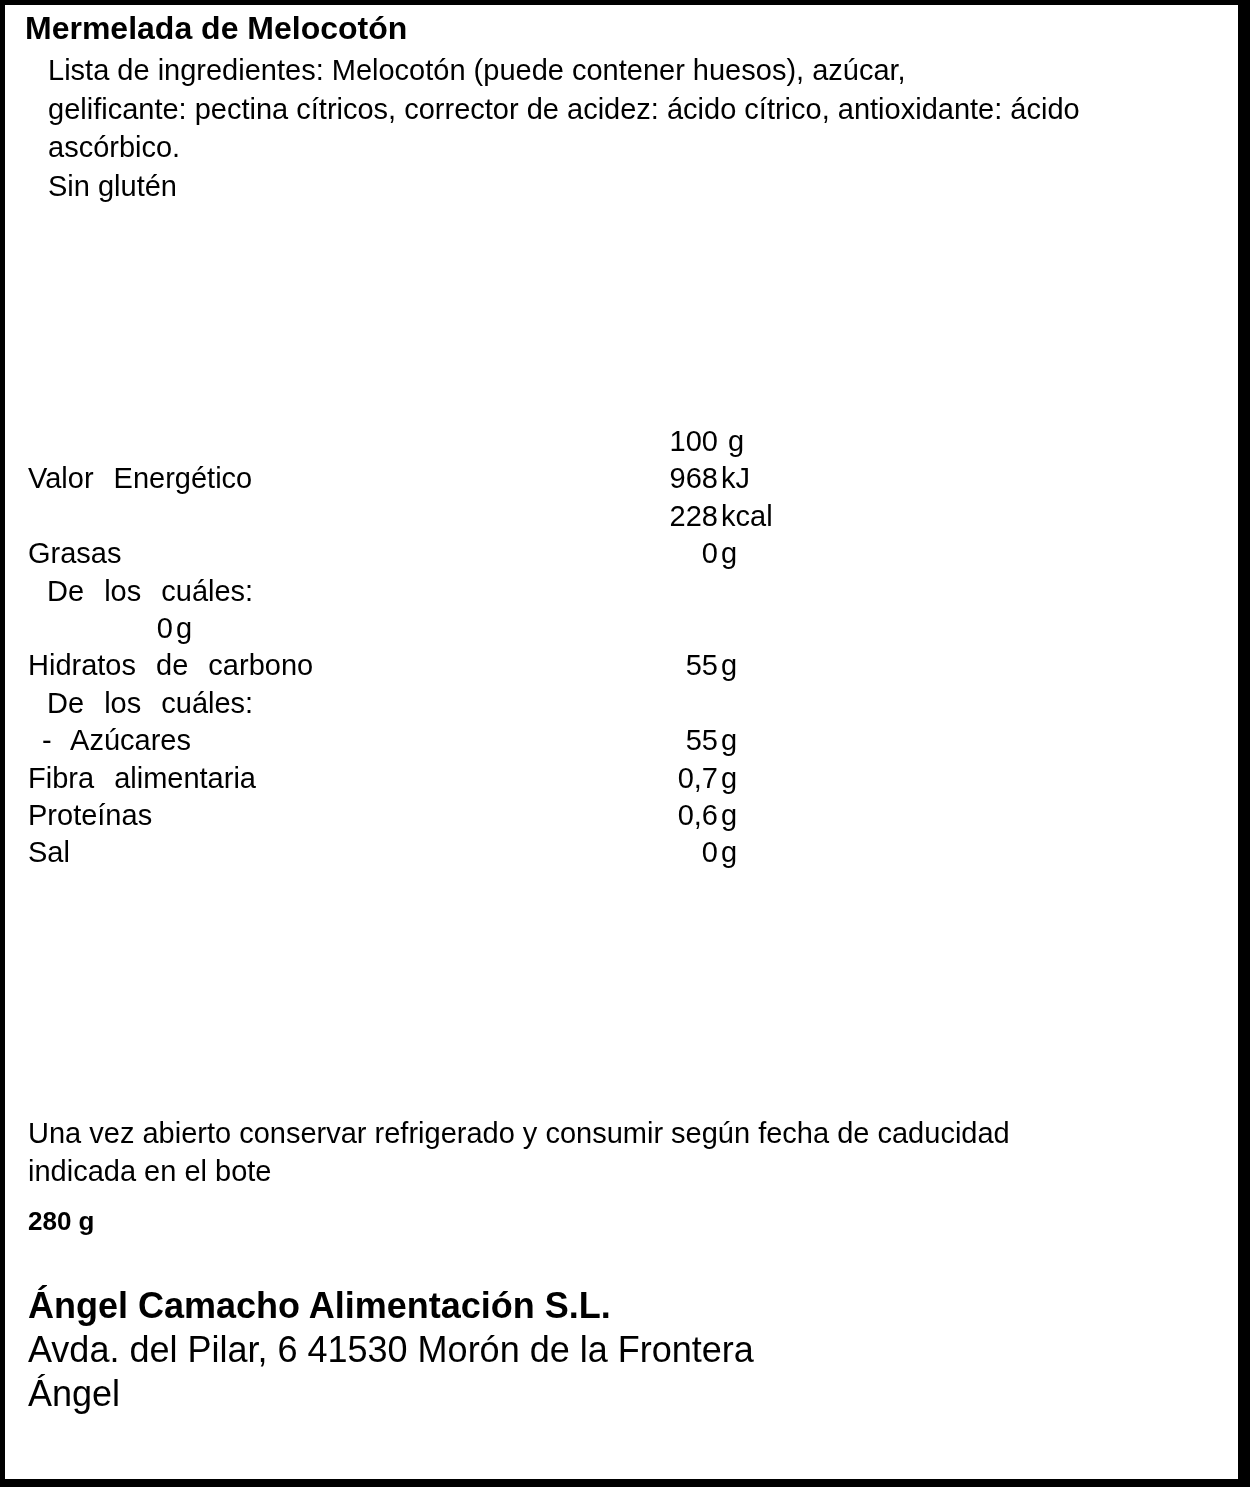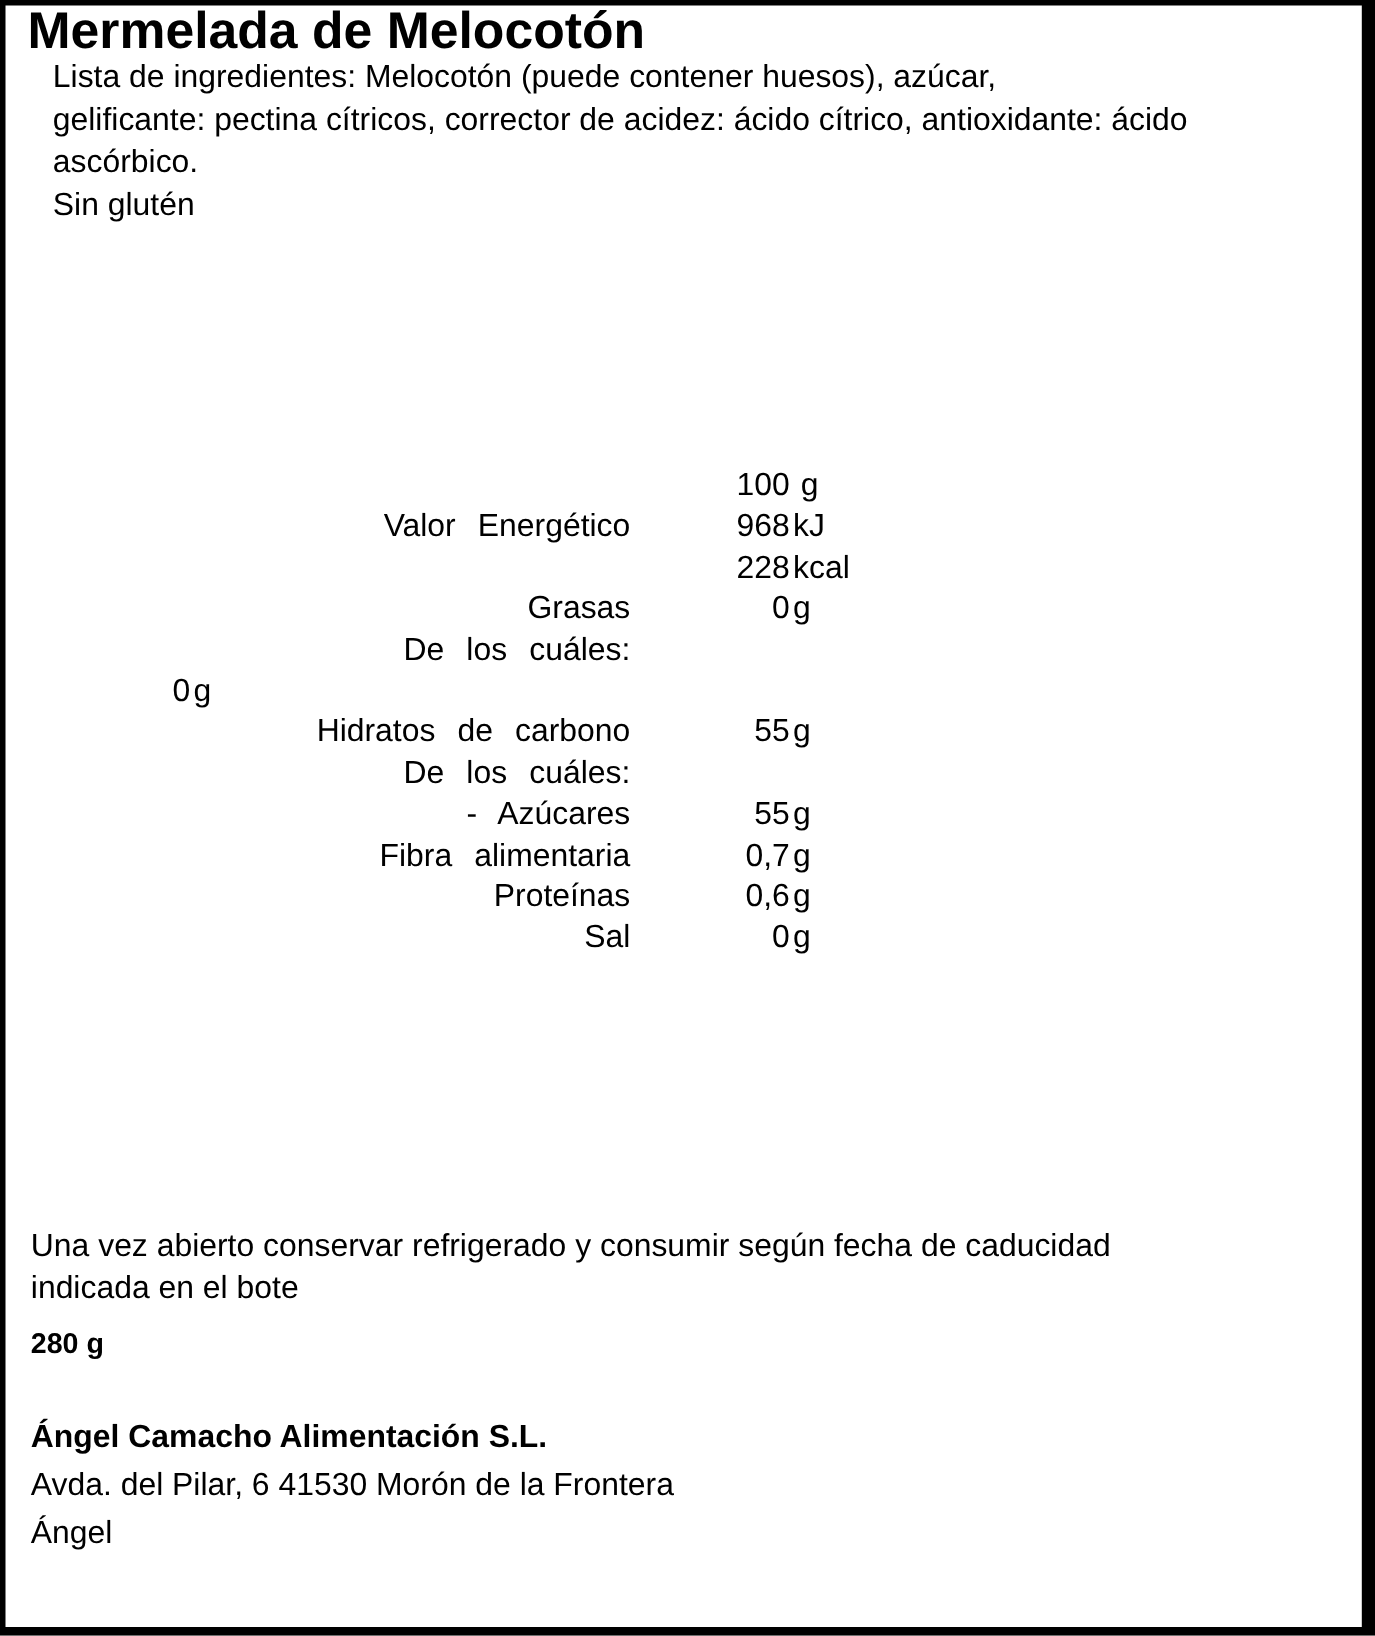--- a/index.html
+++ b/index.html
@@ -11,52 +11,52 @@
     background: #ffffff;
     border-style: solid;
     border-color: #000000;
     border-width: 5px 12px 8px 5px;
     font-family: "Liberation Sans", "DejaVu Sans", sans-serif;
     color: #000000;
     overflow: hidden;
   }
   .title {
     position: absolute; top: 1px; left: 20px;
-    font-size: 47px; font-weight: bold; line-height: 44px;
+    font-size: 32px; font-weight: bold; line-height: 44px;
     white-space: nowrap;
   }
   .ingredients {
     position: absolute; top: 46px; left: 23px;
     font-size: 29px; line-height: 38.5px;
   }
   .ingredients .line { white-space: nowrap; margin-left: 20px; }
   .nutrition {
     position: absolute; top: 418px; left: 23px; width: 1185px;
     font-size: 29px;
   }
   .nrow { display: flex; height: 37.4px; line-height: 37.4px; align-items: baseline; }
-  .nlabel { flex: 0 0 545px; word-spacing: 12px; white-space: nowrap; text-align: right; }
+  .nlabel { flex: 0 0 545px; word-spacing: 12px; white-space: nowrap; }
   .indent1 .nlabel { padding-left: 19px; }
   .indent2 .nlabel { padding-left: 14px; }
   .nnum { flex: 0 0 145px; text-align: right; white-space: nowrap; }
   .nunit { padding-left: 3px; white-space: nowrap; }
   .header-row .nunit { padding-left: 10px; }
   .storage {
     position: absolute; top: 1081px; left: 23px;
     font-size: 29px; line-height: 38px; margin-top: 28px;
   }
   .storage .line { white-space: nowrap; }
   .weight {
     position: absolute; top: 1196px; left: 23px;
     font-size: 26px; font-weight: bold; line-height: 40px;
     white-space: nowrap;
   }
   .manufacturer {
     position: absolute; top: 1279px; left: 23px;
-    font-size: 29px; line-height: 44px;
+    font-size: 36px; line-height: 44px;
   }
   .manufacturer div { white-space: nowrap; }
   .mname { font-weight: bold; }
 </style>
 </head>
 <body>
 
 <div class="page">
 
   <h1 class="title">Mermelada de Melocotón</h1>

